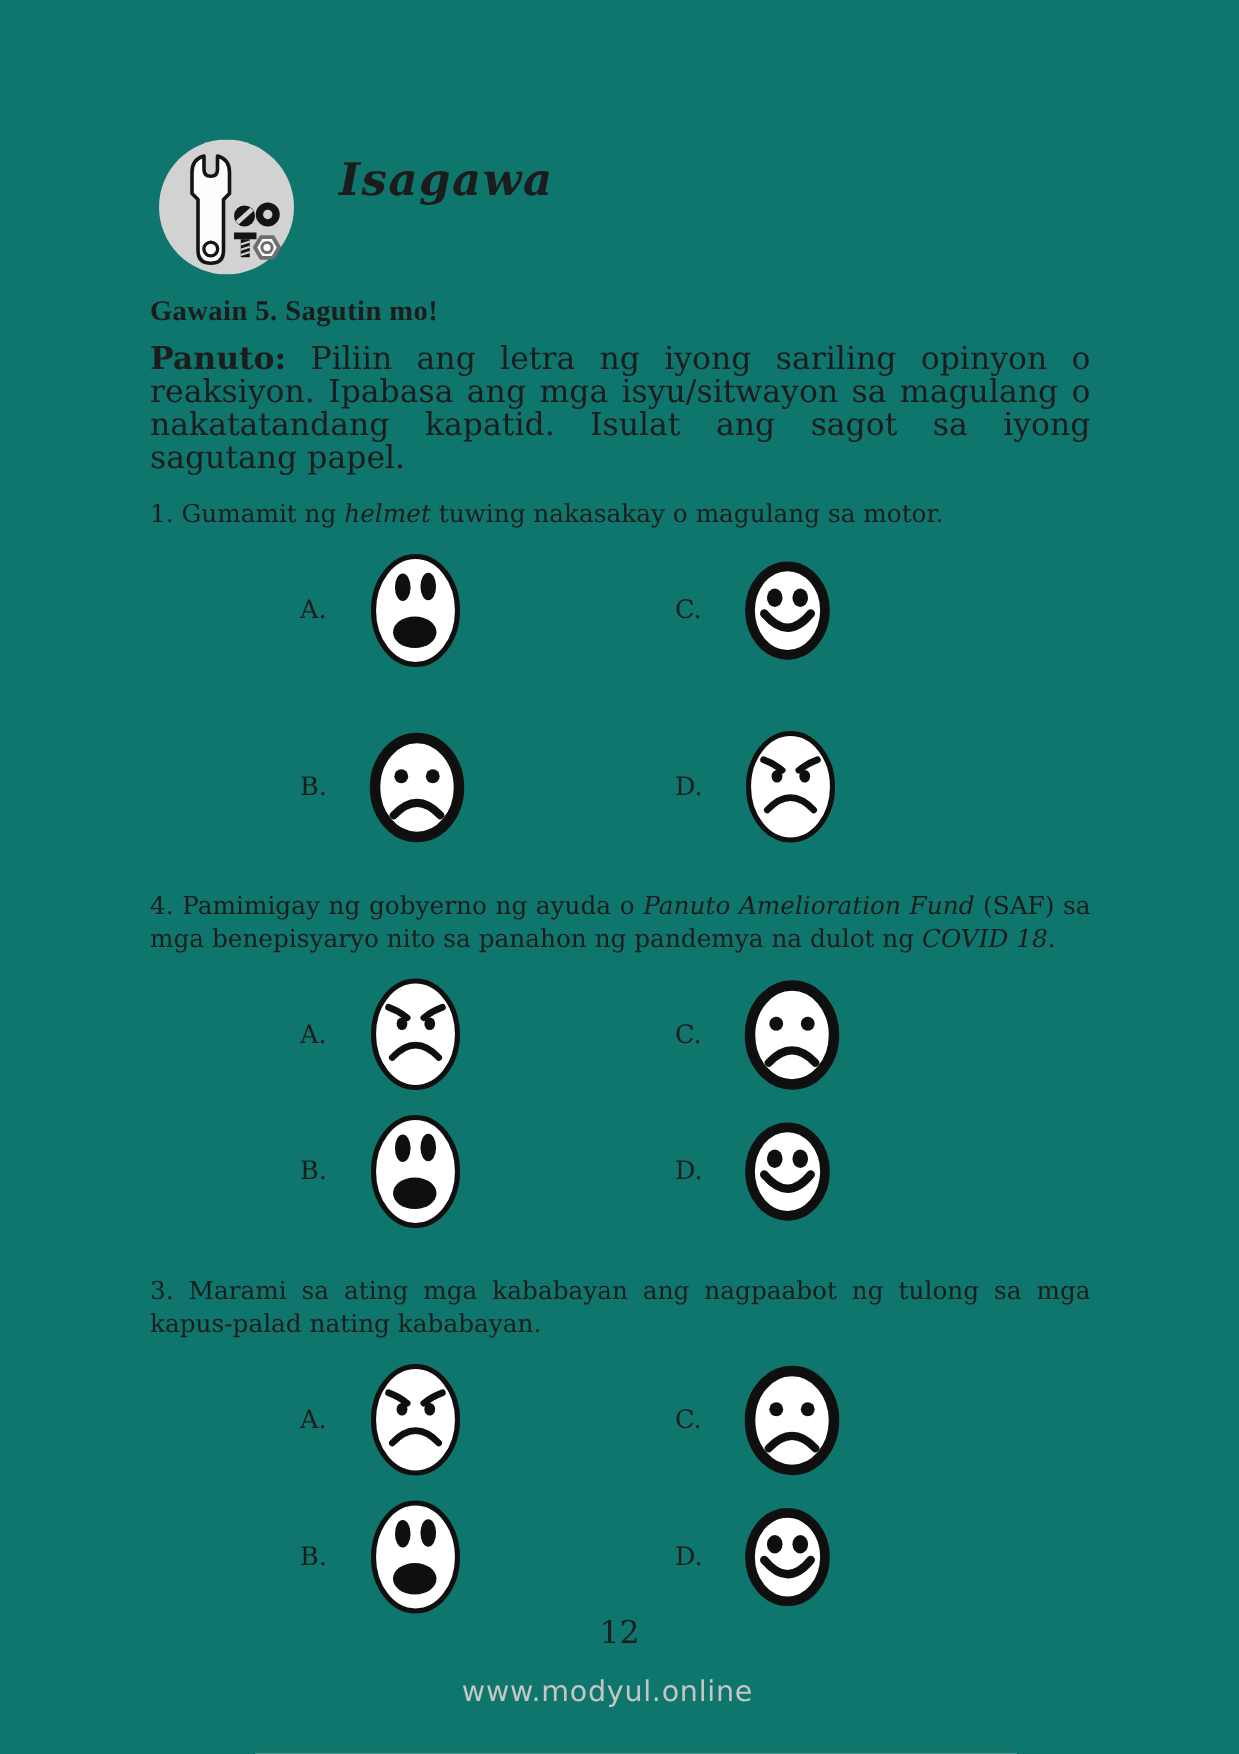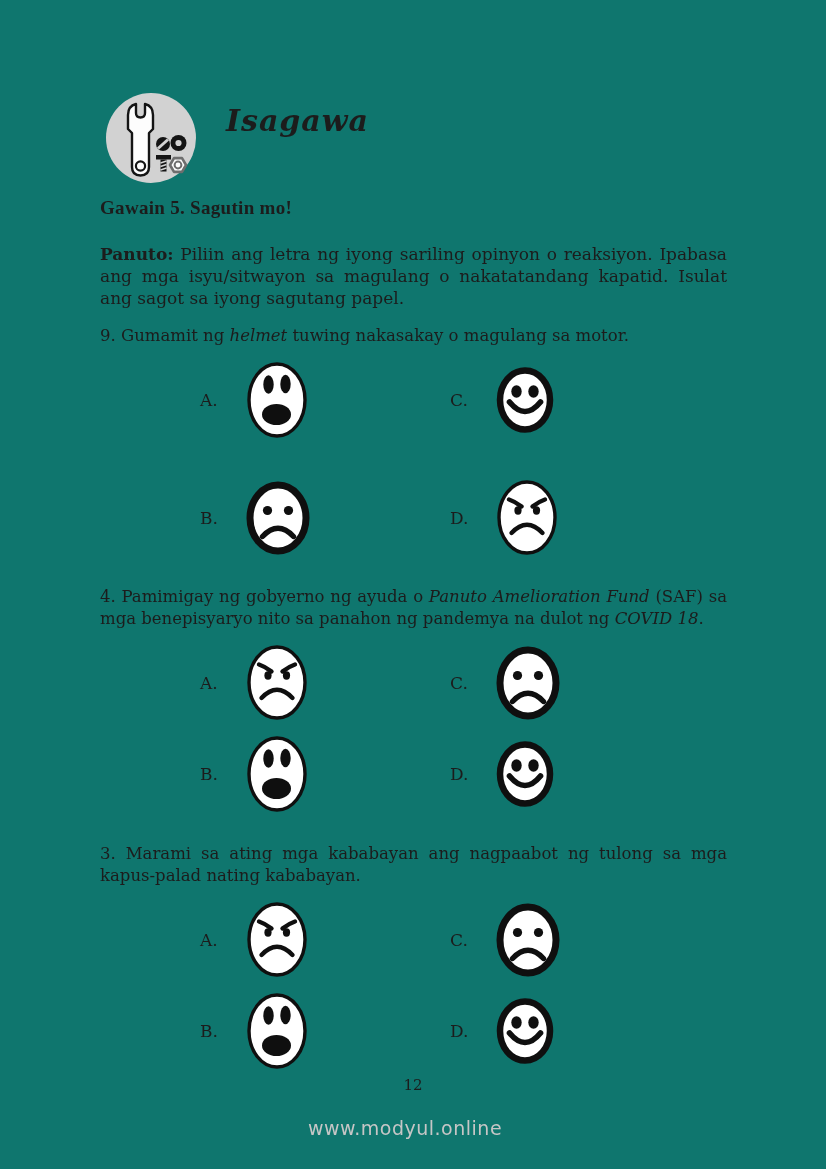--- a/index.html
+++ b/index.html
@@ -29,22 +29,22 @@
     margin-top: -14px;
   }
 
   .activity-heading {
     margin: 14px 0 0 0;
     font-size: 19px; font-weight: bold;
     line-height: 22px; letter-spacing: 0.3px; font-family: Liberation Serif, serif;
   }
 
   .panuto {
-    margin: 24px 0 0 0;
-    font-size: 17px; line-height: 22px;
+    margin: 9px 0 0 0;
+    font-size: 21px; line-height: 22px;
     text-align: justify;
   }
   .panuto .bold { font-weight: bold; }
 
   .question-text {
     margin: 30px 0 14px 0;
     font-size: 16.5px; line-height: 22px;
     text-align: justify;
   }
   .question-text.first { margin-top: 16px; }
@@ -56,21 +56,21 @@
   }
   .options.gap-lg { row-gap: 40px; }
   .options.gap-sm { row-gap: 14px; }
   .option { display: flex; align-items: center; gap: 24px; }
   .opt-label { font-size: 17px; width: 22px; flex: 0 0 auto; }
   .face { display: inline-block; line-height: 0; }
   .face svg { display: block; }
 
   .page-number {
     position: absolute; top: 1076px; left: 0; right: 0;
-    text-align: center; font-size: 15px; color: #1c1c1c;
+    text-align: center; font-size: 21px; color: #1c1c1c;
   }
   .watermark {
     position: absolute; top: 1117px; left: 0; right: 16px;
     text-align: center;
     font-family: "DejaVu Sans", "Liberation Sans", sans-serif;
     font-size: 19px; letter-spacing: 0.5px;
     color: #c6c6c6;
   }
 </style>
 </head>
@@ -103,21 +103,21 @@
         </svg>
       </span>
       <h1 class="section-title">Isagawa</h1>
     </div>
 
     <h2 class="activity-heading">Gawain 5. Sagutin mo!</h2>
 
     <p class="panuto"><span class="bold">Panuto:</span><span> Piliin ang letra ng iyong sariling opinyon o reaksiyon. Ipabasa ang mga isyu/sitwayon sa magulang o nakatatandang kapatid. Isulat ang sagot sa iyong sagutang papel.</span></p>
 
     <section>
-      <p class="question-text first"><span>9. Gumamit ng </span><i>helmet</i><span> tuwing nakasakay o magulang sa motor.</span></p>
+      <p class="question-text first"><span>1. Gumamit ng </span><i>helmet</i><span> tuwing nakasakay o magulang sa motor.</span></p>
       <div class="options gap-lg">
         <div class="option">
           <span class="opt-label">A.</span>
           <span class="face">
               <svg width="62" height="78" viewBox="0 0 62 78">
                 <ellipse cx="31" cy="39" rx="28" ry="36" fill="#fff" stroke="#0f0f0f" stroke-width="3.4"></ellipse>
                 <ellipse cx="22.5" cy="23.5" rx="5.2" ry="9.2" fill="#0f0f0f"></ellipse>
                 <ellipse cx="39.5" cy="23" rx="5.2" ry="9.2" fill="#0f0f0f"></ellipse>
                 <ellipse cx="30.5" cy="53.5" rx="14.5" ry="10.5" fill="#0f0f0f"></ellipse>
               </svg>

